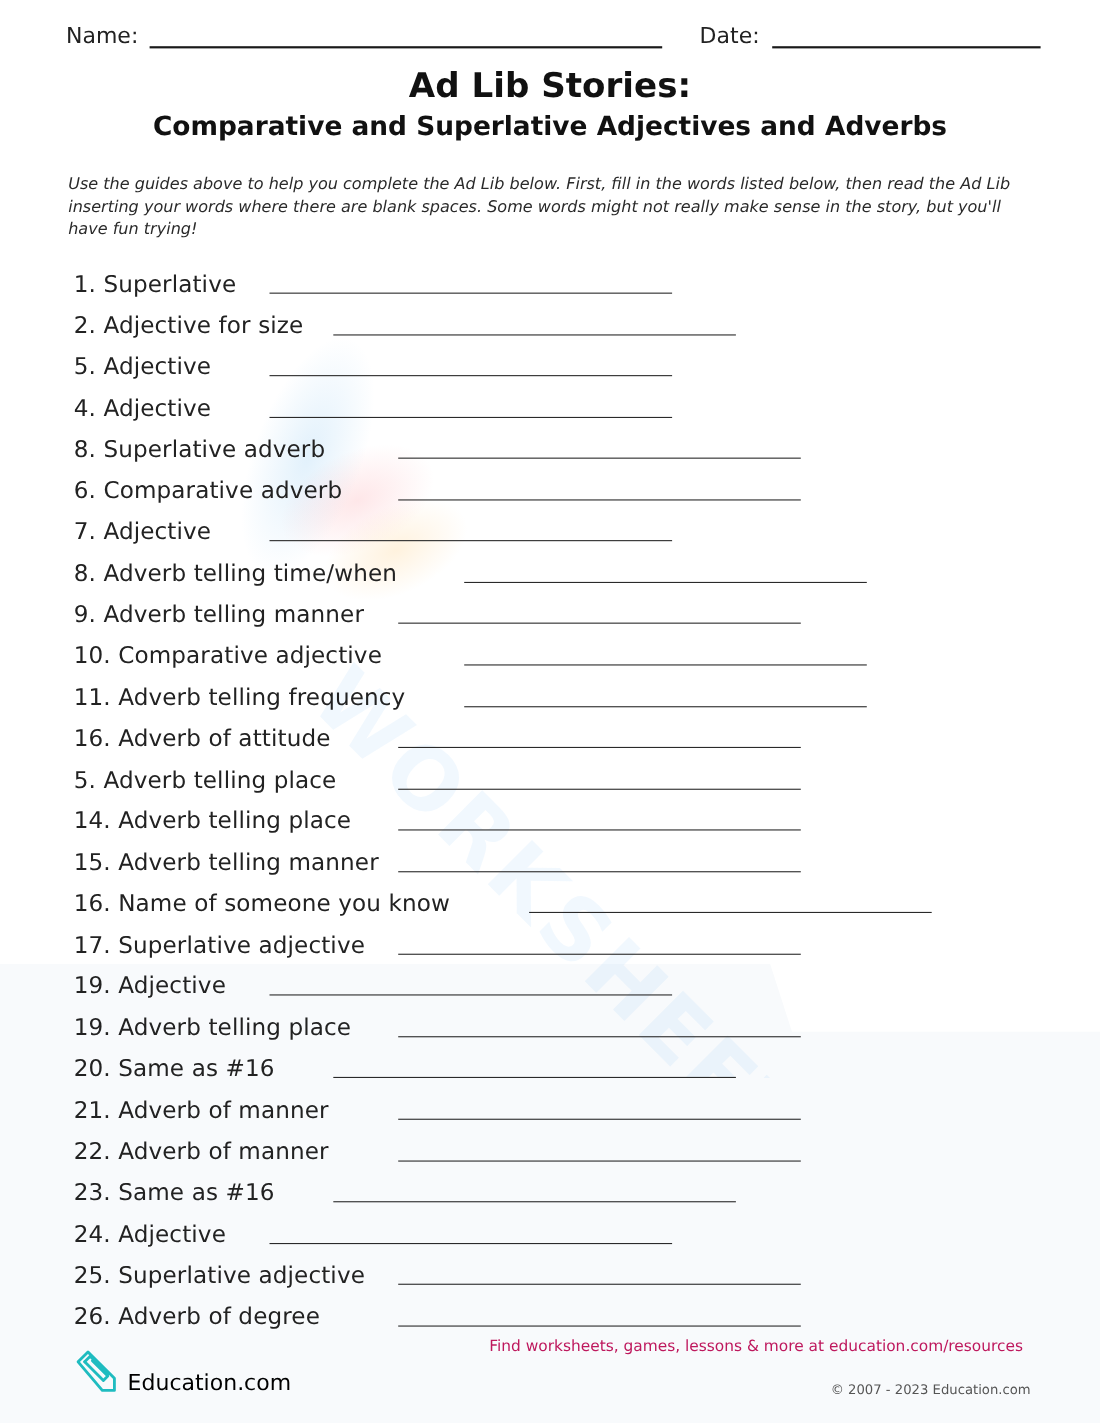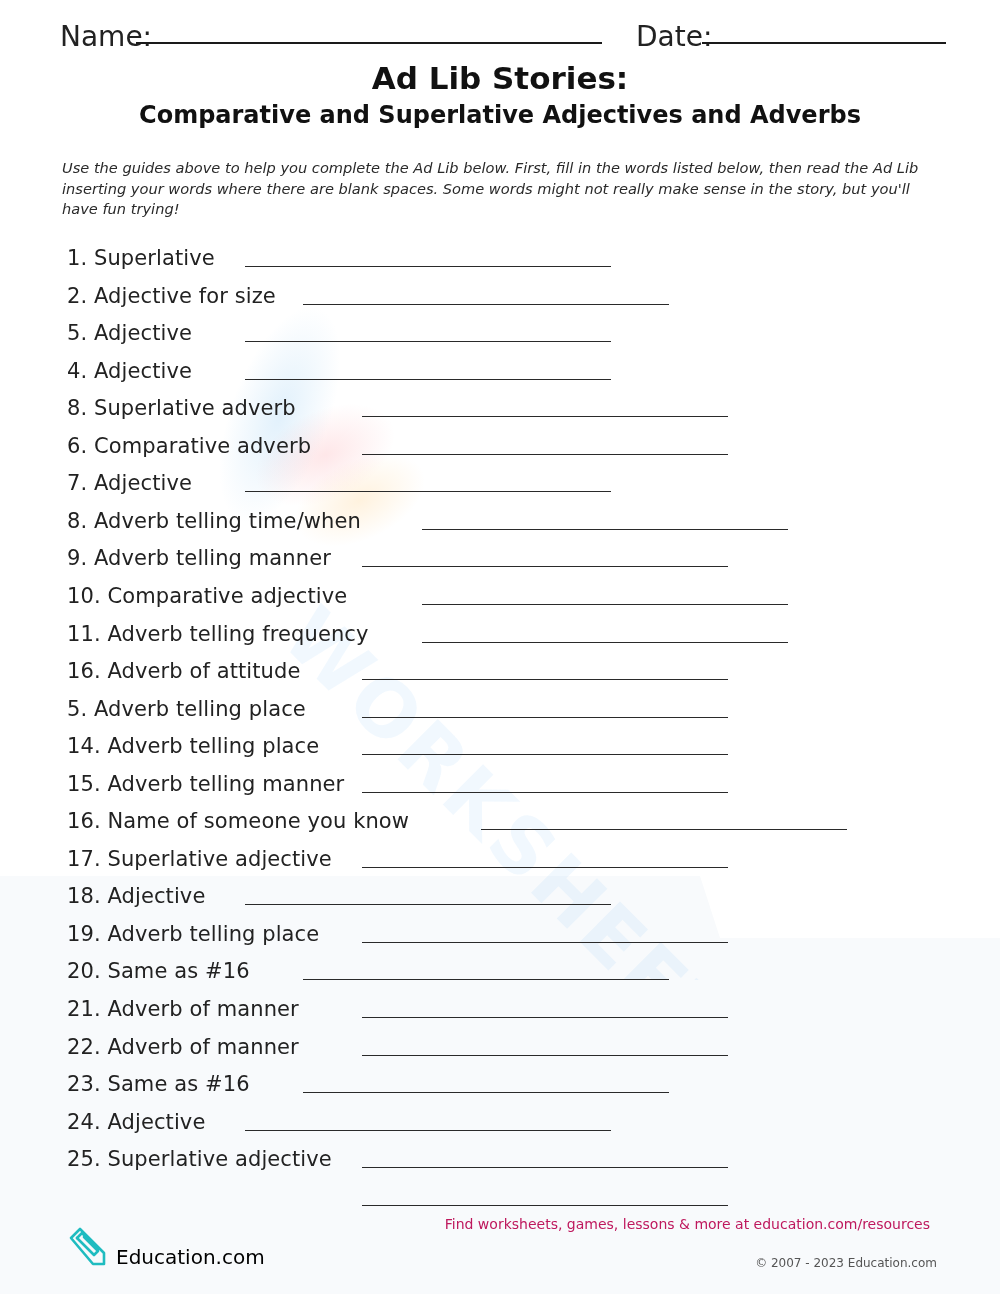--- a/index.html
+++ b/index.html
@@ -34,21 +34,21 @@
   .wm-text {
     position: absolute; left: 120px; top: 330px;
     font-family: "DejaVu Sans", sans-serif; font-weight: bold; font-size: 78px;
     letter-spacing: 4px; white-space: nowrap;
     transform: rotate(45deg); transform-origin: left top;
     color: rgba(120,190,245,0.10);
   }
 
   .header-row {
     position: absolute; top: 18px; left: 60px; right: 54px; height: 30px;
-    font-size: 28px; color: #222;
+    font-size: 20px; color: #222;
   }
   .name-label { position: absolute; left: 0; top: 2px; }
   .name-line { position: absolute; left: 76px; width: 466px; top: 24px; border-bottom: 2px solid #1a1a1a; }
   .date-label { position: absolute; left: 576px; top: 2px; }
   .date-line { position: absolute; left: 642px; width: 244px; top: 24px; border-bottom: 2px solid #1a1a1a; }
 
   .title {
     position: absolute; top: 60px; left: 0; right: 0; text-align: center;
     font-size: 31px; font-weight: 600; color: #111;
   }
@@ -176,21 +176,21 @@
     </div>
     <div class="item" style="top: 809.25px;">
       <span class="item-label">16. Name of someone you know</span>
       <div class="item-blank" style="left: 414px;"></div>
     </div>
     <div class="item" style="top: 846.8px;">
       <span class="item-label">17. Superlative adjective</span>
       <div class="item-blank" style="left: 295px;"></div>
     </div>
     <div class="item" style="top: 884.35px;">
-      <span class="item-label">18. Adjective</span>
+      <span class="item-label">19. Adjective</span>
       <div class="item-blank" style="left: 178px;"></div>
     </div>
     <div class="item" style="top: 921.9px;">
       <span class="item-label">19. Adverb telling place</span>
       <div class="item-blank" style="left: 295px;"></div>
     </div>
     <div class="item" style="top: 959.45px;">
       <span class="item-label">20. Same as #16</span>
       <div class="item-blank" style="left: 236px;"></div>
     </div>
@@ -208,20 +208,21 @@
     </div>
     <div class="item" style="top: 1109.65px;">
       <span class="item-label">24. Adjective</span>
       <div class="item-blank" style="left: 178px;"></div>
     </div>
     <div class="item" style="top: 1147.2px;">
       <span class="item-label">25. Superlative adjective</span>
       <div class="item-blank" style="left: 295px;"></div>
     </div>
     <div class="item" style="top: 1184.75px;">
+      <span class="item-label">26. Adverb of degree</span>
       <div class="item-blank" style="left: 295px;"></div>
     </div>
   </div>
 
 <div class="footer-logo">
   <svg width="46" height="44" viewBox="0 0 46 44">
     <g fill="none" stroke="#1fbcc0" stroke-width="2.6" stroke-linejoin="round" stroke-linecap="round">
       <path d="M3 12 L12 3 L36 27 L36 38 L25 38 Z"></path>
       <path d="M9 12 L14 7 L30 23"></path>
       <path d="M9 12 L26 29 L30 25 L16 11"></path>

